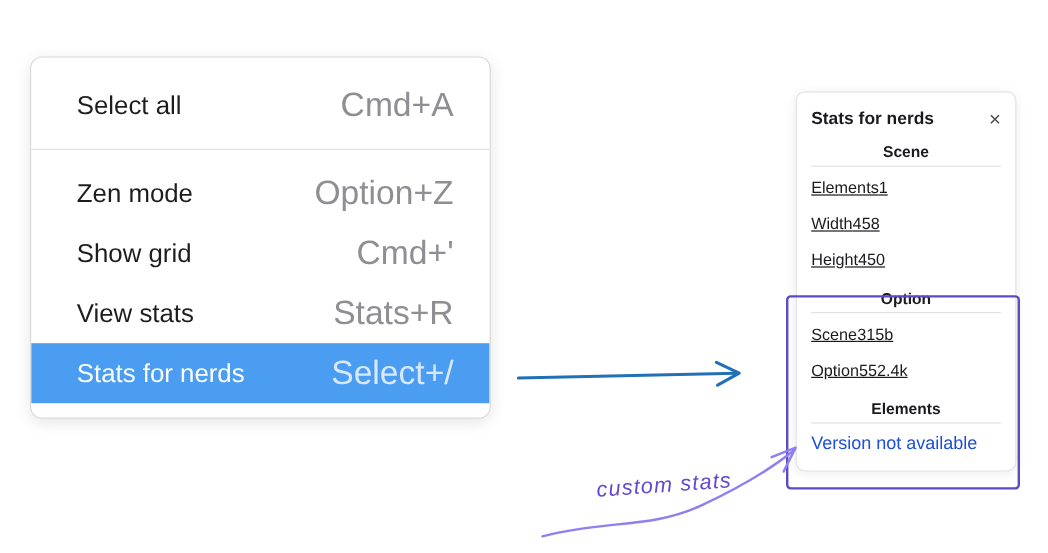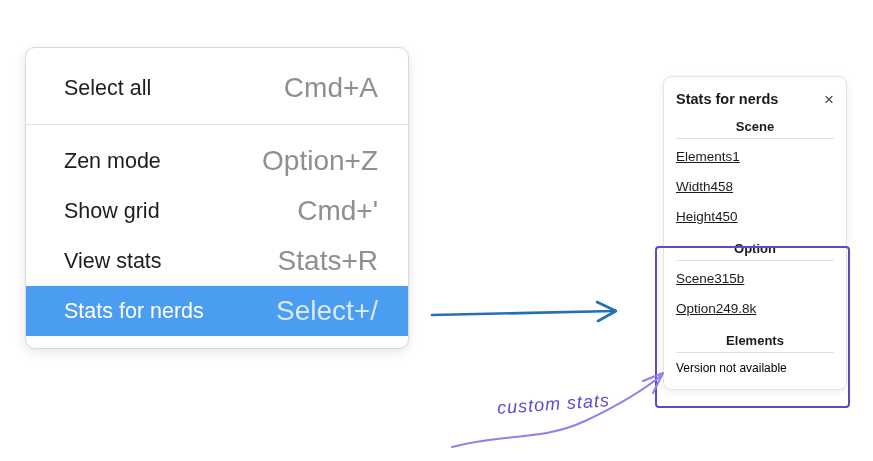--- a/index.html
+++ b/index.html
@@ -33,21 +33,21 @@
     box-shadow:0 2px 10px rgba(0,0,0,.07);
     padding:12px 12px 12px; font-size:13.5px; color:#1b1b1f;
   }
   .panel-header { display:flex; justify-content:space-between; align-items:center; height:20px; }
   .panel-title { font-weight:bold; font-size:14.5px; }
   .close-x { font-size:17px; color:#4a4a4a; line-height:1; }
   .section-heading { text-align:center; font-weight:bold; font-size:13px; margin:10px 0 4px; }
   .heading-rule { border:none; border-top:1px solid #e0e0e0; margin:0 0 2px; }
   .stat-row { display:flex; padding:8px 0 7px;text-decoration:underline; }
   .stat-value { text-align:right; }
-  .version-note { padding:6px 0 2px; font-size:12px; color:#000000; }
+  .version-note { padding:6px 0 2px; font-size:15px; color:#1d4ed8; }
 
   
   .overlay-svg { position:absolute; left:0; top:0; pointer-events:none; z-index:6; }
   .annotation-text {
     position:absolute; left:497px; top:394px; z-index:7;
     font-style:italic; font-size:18px; letter-spacing:1px;
     color:#6448cf; transform:rotate(-4deg);
   }
 </style>
 </head>
@@ -101,21 +101,21 @@
     </div>
 
     <div class="section-heading">Option</div>
     <hr class="heading-rule">
     <div class="stat-row">
       <span class="stat-label">Scene</span>
       <span class="stat-value">315b</span>
     </div>
     <div class="stat-row">
       <span class="stat-label">Option</span>
-      <span class="stat-value">249.8k</span>
+      <span class="stat-value">552.4k</span>
     </div>
 
     <div class="section-heading">Elements</div>
     <hr class="heading-rule">
     <div class="version-note">Version not available</div>
   </div>
 
   <svg class="overlay-svg" width="873" height="461" viewBox="0 0 873 461">
 
     <g stroke="#2270b5" stroke-width="2.6" fill="none" stroke-linecap="round" stroke-linejoin="round">

